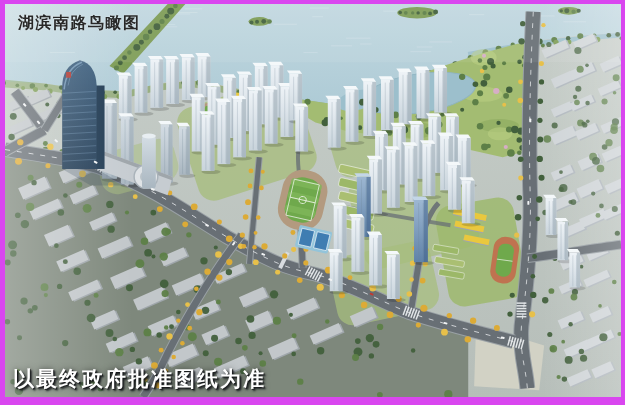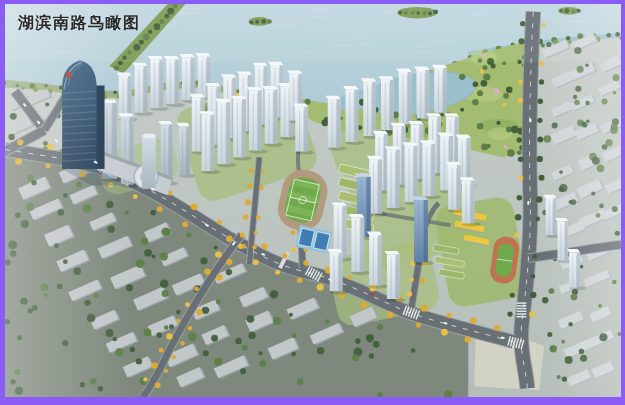--- a/index.html
+++ b/index.html
@@ -1,16 +1,16 @@
 <!DOCTYPE html>
 <html><head>
 <meta charset="utf-8">
 <style>
   html,body{margin:0;padding:0;background:#ffffff;}
-  .frame{position:relative;width:625px;height:405px;background:#8b5cf6;overflow:hidden;
+  .frame{position:relative;width:625px;height:405px;background:#d946ef;overflow:hidden;
          font-family:"Liberation Sans",sans-serif;}
   .scene{position:absolute;left:5px;top:4px;width:616px;height:393px;overflow:hidden;}
   svg{display:block;}
   .caption-title{position:absolute;left:13px;top:9px;font-size:16px;font-weight:bold;
       color:#282828;letter-spacing:1.5px;text-shadow:0 0 2px rgba(255,255,255,.6);}
   .caption-disclaimer{position:absolute;left:8px;top:361px;font-size:21px;font-weight:bold;
       color:#ffffff;letter-spacing:2px;
       text-shadow:2px 2px 2px rgba(15,18,22,.85),0 0 6px rgba(0,0,0,.5),1px 1px 0 rgba(0,0,0,.6);}
 </style>
 </head>
@@ -1303,14 +1303,15 @@
           <rect x="90.1" y="162" width="3.8" height="2" rx="0.6" fill="#f2f4f5" transform="rotate(30 92 163)"></rect>
           <rect x="230.1" y="246" width="3.8" height="2" rx="0.6" fill="#f2f4f5" transform="rotate(-55 232 247)"></rect>
         </g>
         <g>
           <rect x="0" y="0" width="130" height="405" fill="url(#gHaze)"></rect>
           <rect x="0" y="0" width="625" height="60" fill="#ffffff" opacity="0.07"></rect>
           <rect x="545" y="0" width="80" height="405" fill="url(#gHaze2)"></rect>
         </g>
       </svg>
     <div class="caption-title">湖滨南路鸟瞰图</div>
+    <div class="caption-disclaimer">以最终政府批准图纸为准</div>
   </div>
 </div>
 
 </body></html>

